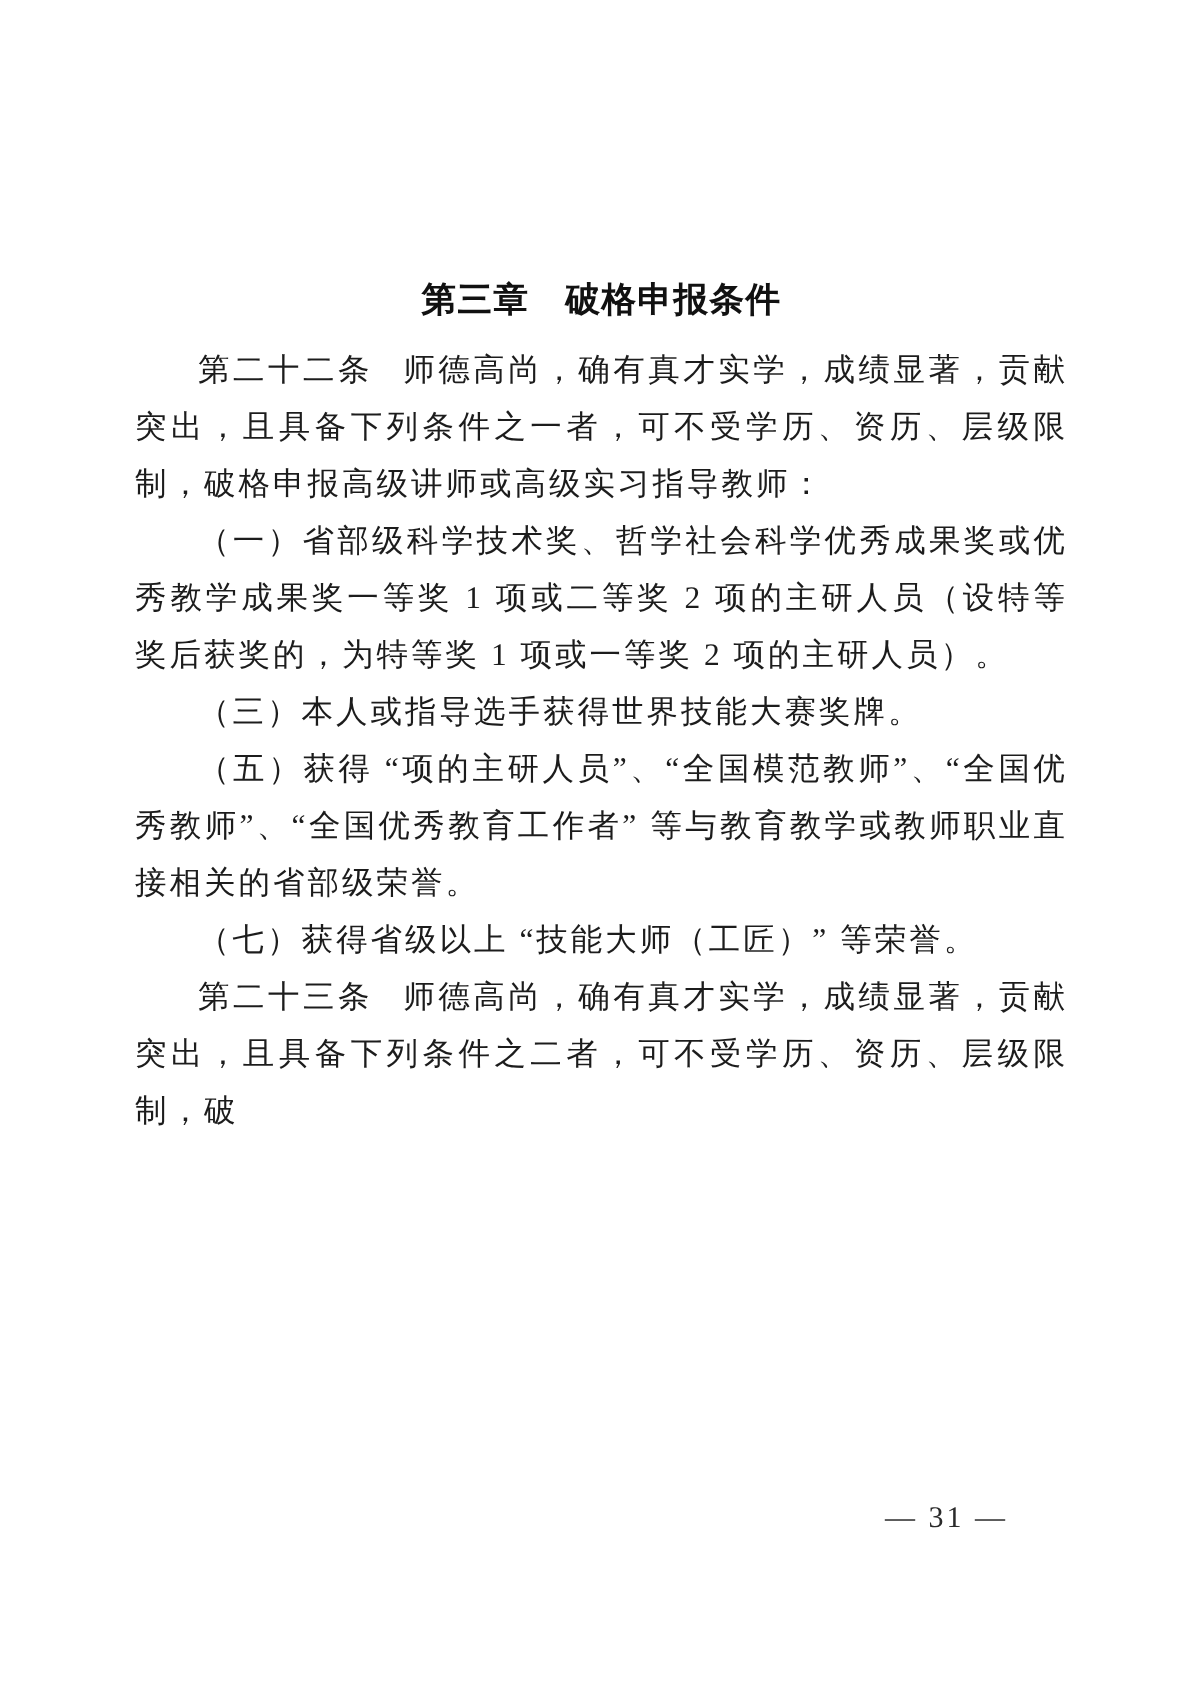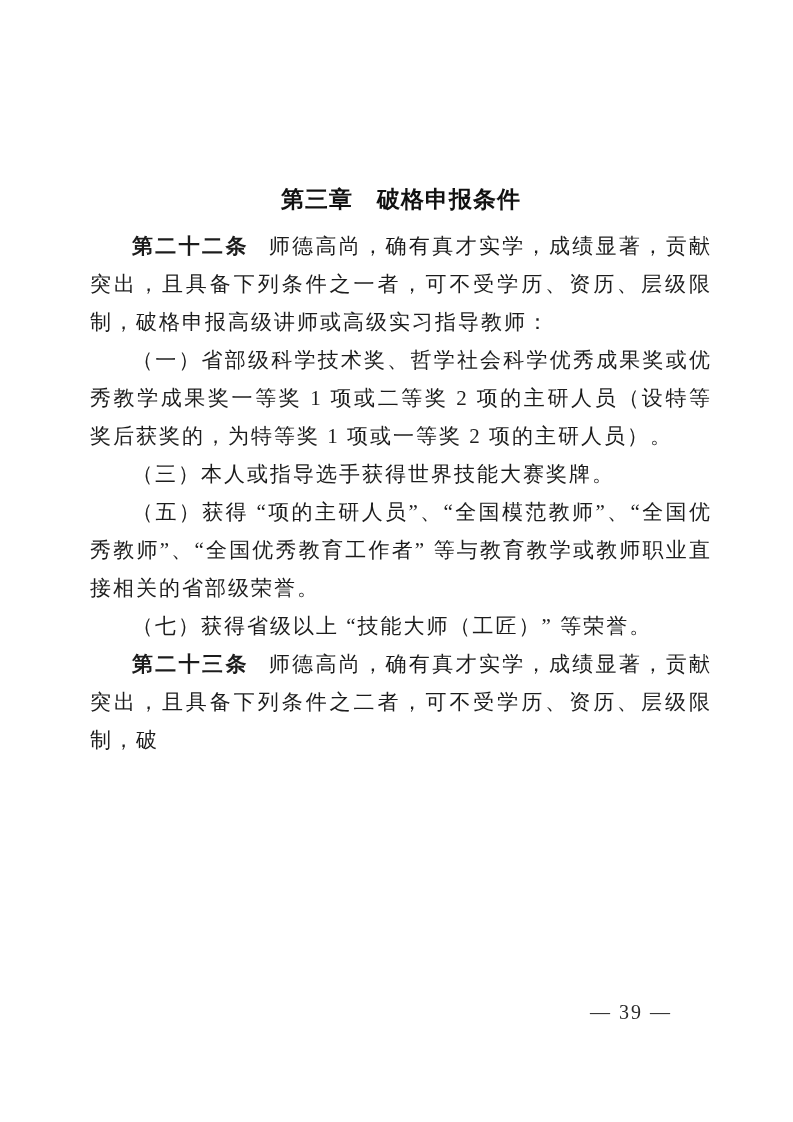--- a/index.html
+++ b/index.html
@@ -35,21 +35,21 @@
     font-family: "Liberation Serif", "DejaVu Serif", serif;
     font-size: 21px;
     line-height: 38px;
     letter-spacing: 2px;
     text-align: justify;
     text-indent: 42px;
     margin: 0;
     color: #1c1c1c;
   }
   .article-label {
-    font-weight: bold;
+    font-weight: normal;
     margin-right: 20px;
   }
   .page-number {
     position: absolute;
     top: 1001px;
     left: 0;
     width: 672px;
     text-align: right;
     font-family: "Liberation Serif", "DejaVu Serif", serif;
     font-size: 20px;
@@ -75,14 +75,14 @@
 
     <p class="para">（五）获得 “项的主研人员”、“全国模范教师”、“全国优秀教师”、“全国优秀教育工作者” 等与教育教学或教师职业直接相关的省部级荣誉。</p>
 
 
     <p class="para">（七）获得省级以上 “技能大师（工匠）” 等荣誉。</p>
 
     <p class="para"><span class="article-label">第二十三条</span><span>师德高尚，确有真才实学，成绩显著，贡献突出，且具备下列条件之二者，可不受学历、资历、层级限制，破</span></p>
 
   </div>
 
-  <div class="page-number">— 39 —</div>
+  <div class="page-number">— 31 —</div>
 </div>
 
 </body></html>

